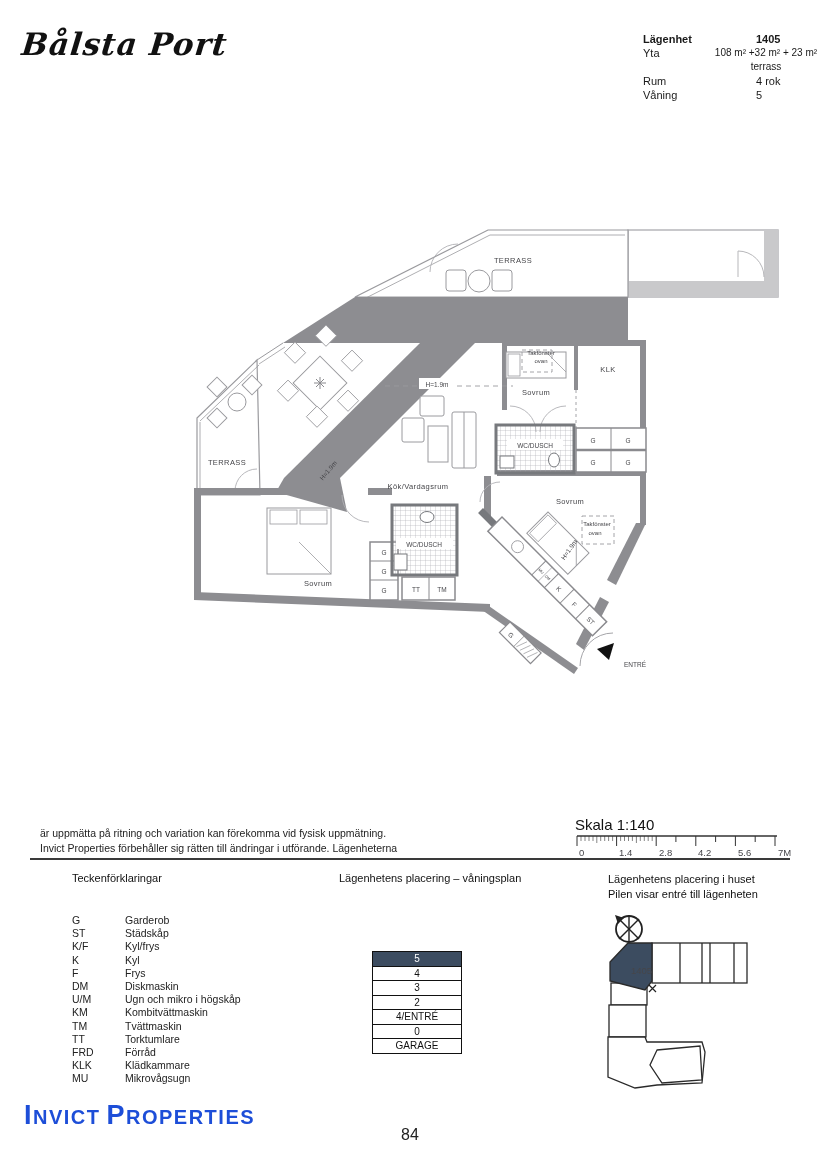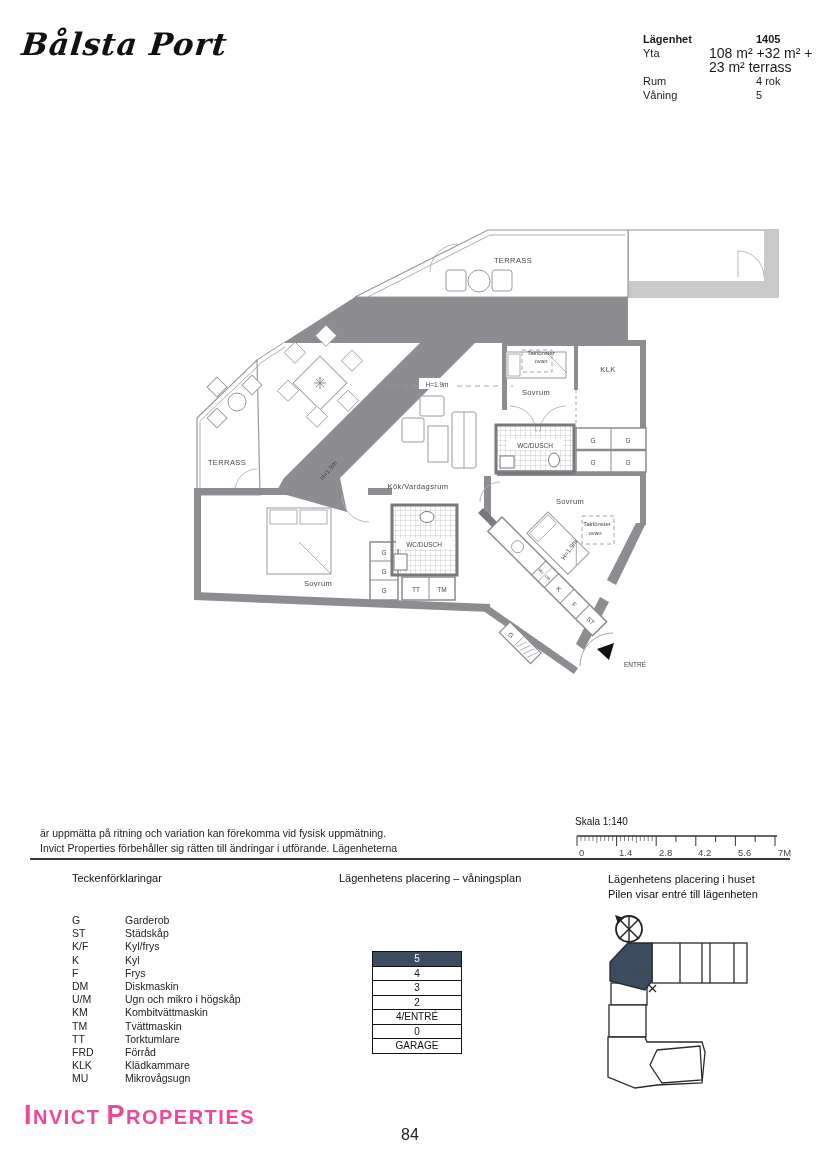--- a/index.html
+++ b/index.html
@@ -7,39 +7,39 @@
         font-family:"Liberation Sans",sans-serif;color:#1a1a1a;}
   .abs{position:absolute;}
   
   .logo{left:22px;top:26px;font-family:"DejaVu Serif",serif;font-style:italic;font-weight:bold;
         font-size:31px;letter-spacing:1px;color:#111;transform:skewX(-6deg);}
   .info{left:643px;top:32px;width:180px;font-size:11px;line-height:14px;}
   .info-row{display:flex;gap:21px;}
   .info-label{width:92px;}
   .info-row.b .info-label,.info-row.b .info-value{font-weight:bold;}
   .info-value{flex:1;}
-  .info-row.small .info-value{font-size:14px;margin-left:-47px;width:230px;}
+  .info-row.small .info-value{font-size:10px;margin-left:-47px;width:230px;text-align:center;}
   
   .disclaimer{left:40px;top:826px;font-size:10.5px;line-height:15px;color:#222;}
-  .skala{left:575px;top:816px;font-size:10px;color:#111;}
+  .skala{left:575px;top:816px;font-size:15px;color:#111;}
   .rule{left:30px;top:858px;width:760px;height:2px;background:#3a3a3a;}
   
   .sec-title{font-size:11px;color:#111;}
   .legend{left:72px;top:872px;width:260px;}
   .legend-rows{margin-top:30px;font-size:10.5px;line-height:13.2px;color:#222;}
   .legend-row{display:flex;}
   .legend-abbr{width:53px;}
   .stack-title{left:339px;top:872px;}
   .stack{left:372px;top:951px;width:88px;border:1.2px solid #111;}
   .stack-row{height:13.5px;border-top:1.2px solid #111;font-size:10px;line-height:13.5px;
              text-align:center;background:#fff;color:#111;}
   .stack-row:first-child{border-top:none;}
   .stack-row.active{background:#3c4c60;color:#fff;}
   .house-title{left:608px;top:872px;line-height:15px;}
-  .footer-brand{left:24px;top:1100px;color:#ec4899;font-weight:bold;letter-spacing:1.5px;}
+  .footer-brand{left:24px;top:1100px;color:#1d4ed8;font-weight:bold;letter-spacing:1.5px;}
   .footer-brand .big{font-size:27px;}
   .footer-brand .sm{font-size:20px;}
   .pagenum{left:360px;top:1126px;width:100px;text-align:center;font-size:16px;color:#222;}
   svg text{font-family:"Liberation Sans",sans-serif;fill:#46464a;}
   svg .rm{font-size:7.5px;letter-spacing:.4px;}
   svg .sm{font-size:6.5px;}
   svg .xs{font-size:6px;}
   svg .xxs{font-size:3.8px;}
 </style>
 </head>

